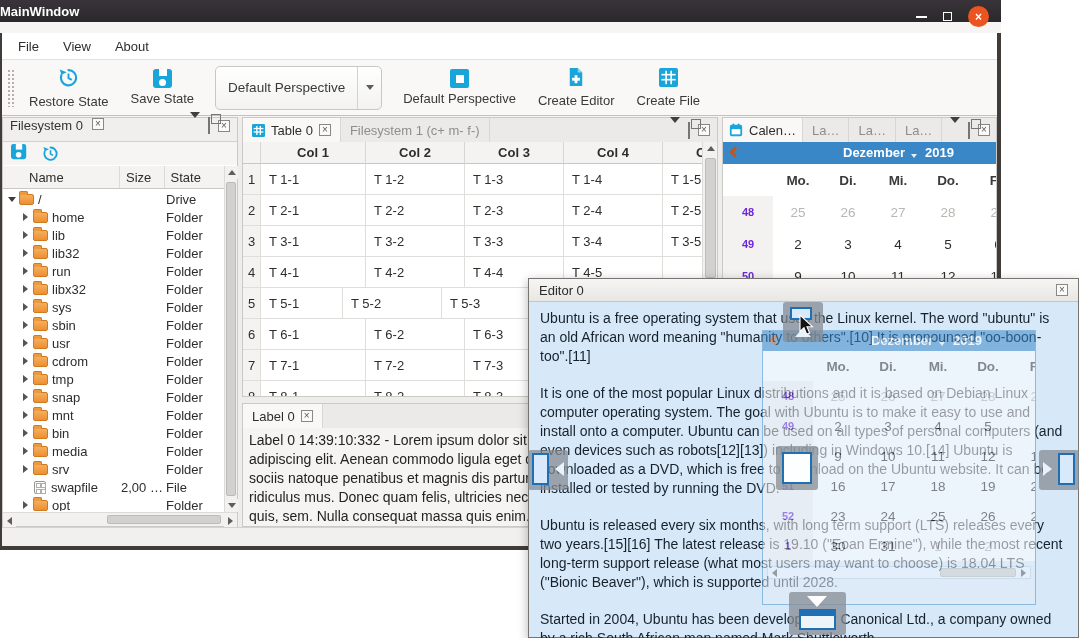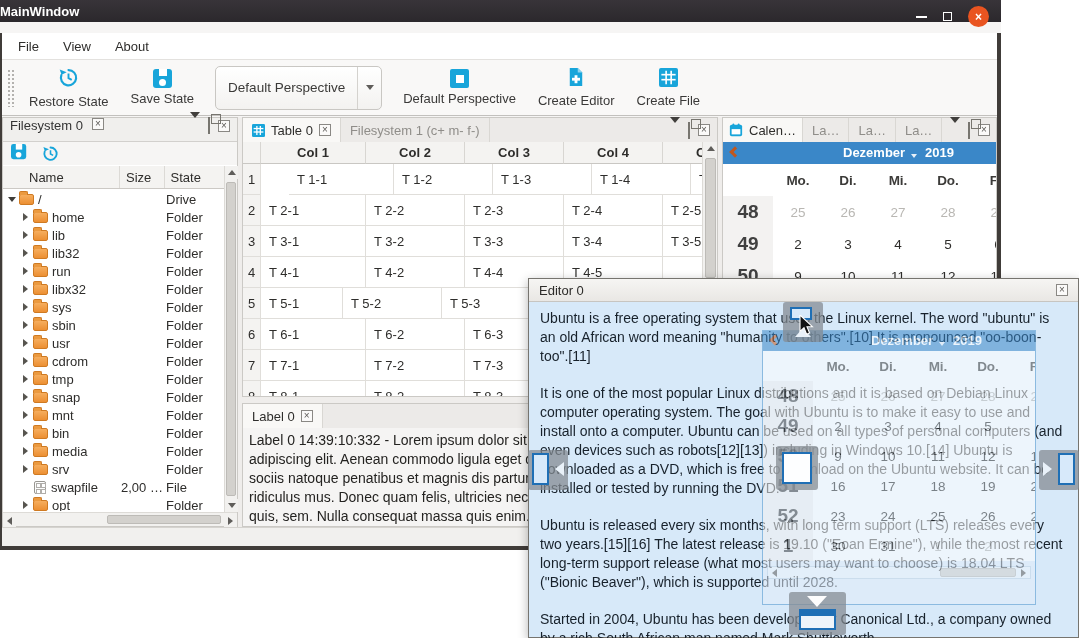--- a/index.html
+++ b/index.html
@@ -101,21 +101,21 @@
   .chev-left{position:absolute;left:8px;top:6px;width:8px;height:8px;border-left:3px solid #c0571e;
              border-bottom:3px solid #c0571e;transform:rotate(45deg);}
   .cal-month{position:absolute;left:120px;top:3px;}
   .cal-caret{position:absolute;left:188px;top:12px;width:0;height:0;border-left:3.5px solid transparent;
              border-right:3.5px solid transparent;border-top:4px solid #e8f0f8;}
   .cal-year{position:absolute;left:202px;top:3px;}
   .cal-grid{overflow:hidden;background:#fff;}
   .cal-row{display:flex;align-items:center;}
   .cal-main .cal-row{height:32px;}
   .preview-grid .cal-row{height:30px;}
-  .cal-wk{width:50px;flex:none;text-align:right;font-weight:bold;color:#404040;font-size:19px;}
+  .cal-wk{width:50px;flex:none;text-align:right;font-weight:bold;color:#6d28d9;font-size:11px;}
   .cal-row:not(.cal-weekdays) .cal-wk{background:#f3f2f1;height:100%;display:flex;align-items:center;justify-content:center;}
   .cal-cell{width:50px;flex:none;text-align:center;font-size:13.5px;color:#2e2d2b;}
   .cal-wd{font-weight:bold;color:#3c3b39;}
   .cal-day.muted{color:#b9b7b3;}
   
   .editor{position:absolute;left:528px;top:278px;width:551px;height:360px;background:#d7e9f9;
           border:1px solid #76746f;box-shadow:0 3px 10px rgba(0,0,0,.3);z-index:20;}
   .editor-titlebar{height:23px;background:linear-gradient(#f6f5f3,#e9e7e4);border-bottom:1px solid #c7c5c1;
                    display:flex;align-items:center;padding:0 10px;font-size:13px;color:#2c2b29;}
   .editor-content{padding:7px 11px;font-size:14px;line-height:19px;color:#17212b;}
@@ -426,21 +426,21 @@
             <div class="th rownum"></div>
             <div class="th" style="width: 105px;">Col 1</div>
             <div class="th" style="width: 99px;">Col 2</div>
             <div class="th" style="width: 99px;">Col 3</div>
             <div class="th" style="width: 99px;">Col 4</div>
             <div class="th" style="width: 99px;">Col 5</div>
           </div>
         <div>
             <div class="trow">
               <div class="td rownum">1</div>
-              <div class="td" style="width: 105px; margin-left: 28px;">T 1-1</div>
+              <div class="td" style="width: 105px;">T 1-1</div>
               <div class="td" style="width: 99px;">T 1-2</div>
               <div class="td" style="width: 99px;">T 1-3</div>
               <div class="td" style="width: 99px;">T 1-4</div>
               <div class="td" style="width: 99px;">T 1-5</div>
             </div>
             <div class="trow">
               <div class="td rownum">2</div>
               <div class="td" style="width: 105px;">T 2-1</div>
               <div class="td" style="width: 99px;">T 2-2</div>
               <div class="td" style="width: 99px;">T 2-3</div>

